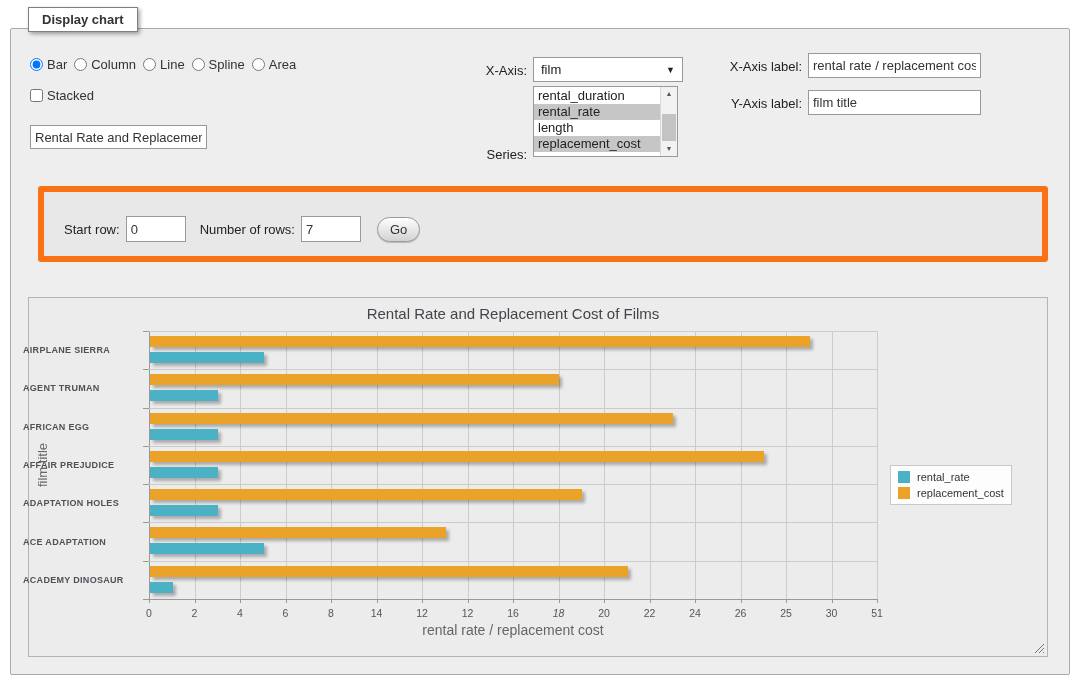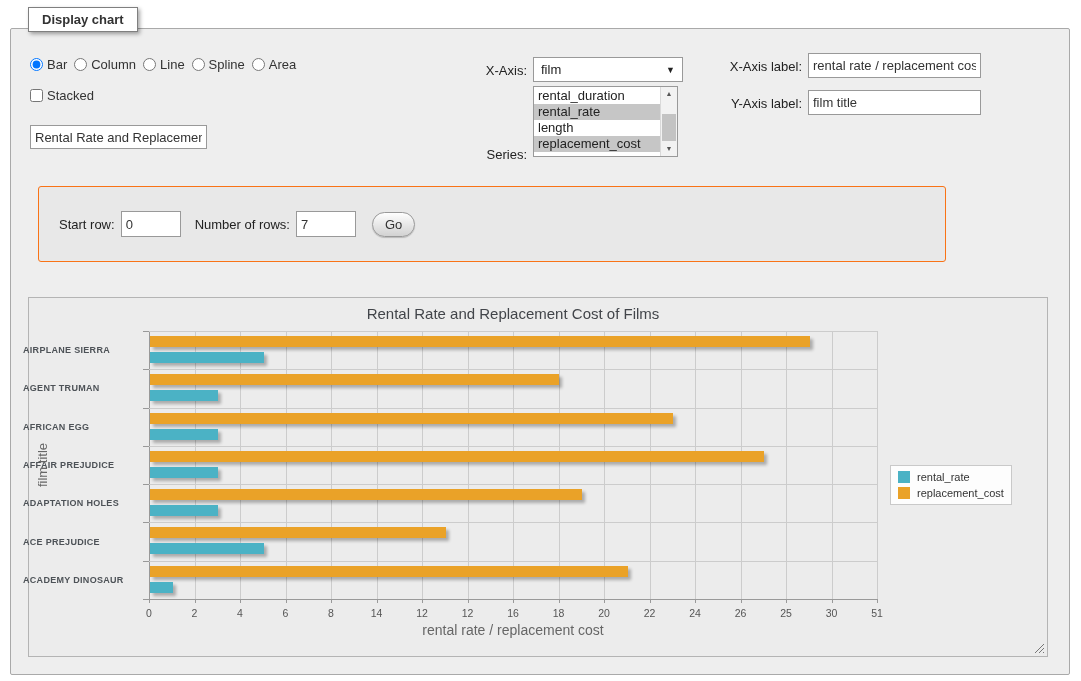--- a/index.html
+++ b/index.html
@@ -45,22 +45,22 @@
   .series-opt.sel { background:#c6c6c6; }
   .listbox-scroll { width:17px; background:#f2f2f2; border-left:1px solid #d9d9d9; position:relative; }
   .scroll-arrow { position:absolute; left:0; width:100%; height:14px; text-align:center;
     font-size:7px; line-height:14px; color:#555; background:#f2f2f2; }
   .scroll-up { top:0; } .scroll-down { bottom:0; }
   .scroll-thumb { position:absolute; left:1px; width:14px; top:27px; height:27px; background:#c3c3c3; }
   .x-input { position:absolute; left:808px; top:53px; width:173px; height:25px; }
   .y-input { position:absolute; left:808px; top:90px; width:173px; height:25px; }
 
   .rows-panel {
-    position:absolute; left:38px; top:186px; width:908px; height:76px;
-    background:#e8e8e8; border:1px solid #f97316; border-radius:3px;
+    position:absolute; left:38px; top:186px; width:1010px; height:76px;
+    background:#e8e8e8; border:6px solid #f97316; border-radius:3px;
   }
   .rows-inner { position:absolute; left:20px; top:24px; display:flex; align-items:center; }
   .rows-inner .lbl { margin-right:6px; color:#222; }
   .rows-inner .txt-input { width:60px; height:26px; margin-right:14px; }
   .go-btn {
     margin-left:2px; border:1px solid #999; border-radius:13px;
     background:linear-gradient(#fefefe,#d2d2d2); padding:4px 12px;
     font-size:13px; color:#333; font-family:"Liberation Sans",sans-serif;
     box-shadow:0 1px 1px rgba(0,0,0,0.2); cursor:pointer;
   }
@@ -175,21 +175,21 @@
     <div class="tickv" style="left: 393px; top: 301px;"></div>
     <div class="xtick-label" style="left: 393px; top: 309px;">12</div>
     <div class="gridv" style="left: 438.5px; top: 33px; height: 268px;"></div>
     <div class="tickv" style="left: 438.5px; top: 301px;"></div>
     <div class="xtick-label" style="left: 438.5px; top: 309px;">12</div>
     <div class="gridv" style="left: 484px; top: 33px; height: 268px;"></div>
     <div class="tickv" style="left: 484px; top: 301px;"></div>
     <div class="xtick-label" style="left: 484px; top: 309px;">16</div>
     <div class="gridv" style="left: 529.5px; top: 33px; height: 268px;"></div>
     <div class="tickv" style="left: 529.5px; top: 301px;"></div>
-    <div class="xtick-label" style="left: 529.5px; top: 309px;">18</div>
+    <div class="xtick-label" style="left: 529.5px; top: 309px; font-style: italic;">18</div>
     <div class="gridv" style="left: 575px; top: 33px; height: 268px;"></div>
     <div class="tickv" style="left: 575px; top: 301px;"></div>
     <div class="xtick-label" style="left: 575px; top: 309px;">20</div>
     <div class="gridv" style="left: 620.5px; top: 33px; height: 268px;"></div>
     <div class="tickv" style="left: 620.5px; top: 301px;"></div>
     <div class="xtick-label" style="left: 620.5px; top: 309px;">22</div>
     <div class="gridv" style="left: 666px; top: 33px; height: 268px;"></div>
     <div class="tickv" style="left: 666px; top: 301px;"></div>
     <div class="xtick-label" style="left: 666px; top: 309px;">24</div>
     <div class="gridv" style="left: 711.5px; top: 33px; height: 268px;"></div>
@@ -228,21 +228,21 @@
     <div class="bar" style="left: 121px; top: 92.2857px; height: 11px; width: 68.0225px; background: rgb(75, 178, 197);"></div>
     <div class="cat-label" style="left: -6px; width: 120px; top: 128.714px;">AFRICAN EGG</div>
     <div class="bar" style="left: 121px; top: 114.571px; height: 11px; width: 523.022px; background: rgb(234, 162, 40);"></div>
     <div class="bar" style="left: 121px; top: 130.571px; height: 11px; width: 68.0225px; background: rgb(75, 178, 197);"></div>
     <div class="cat-label" style="left: -6px; width: 120px; top: 167px;">AFFAIR PREJUDICE</div>
     <div class="bar" style="left: 121px; top: 152.857px; height: 11px; width: 614.022px; background: rgb(234, 162, 40);"></div>
     <div class="bar" style="left: 121px; top: 168.857px; height: 11px; width: 68.0225px; background: rgb(75, 178, 197);"></div>
     <div class="cat-label" style="left: -6px; width: 120px; top: 205.286px;">ADAPTATION HOLES</div>
     <div class="bar" style="left: 121px; top: 191.143px; height: 11px; width: 432.022px; background: rgb(234, 162, 40);"></div>
     <div class="bar" style="left: 121px; top: 207.143px; height: 11px; width: 68.0225px; background: rgb(75, 178, 197);"></div>
-    <div class="cat-label" style="left: -6px; width: 120px; top: 243.571px;">ACE PREJUDICE</div>
+    <div class="cat-label" style="left: -6px; width: 120px; top: 243.571px;">ACE ADAPTATION</div>
     <div class="bar" style="left: 121px; top: 229.429px; height: 11px; width: 295.522px; background: rgb(234, 162, 40);"></div>
     <div class="bar" style="left: 121px; top: 245.429px; height: 11px; width: 113.522px; background: rgb(75, 178, 197);"></div>
     <div class="cat-label" style="left: -6px; width: 120px; top: 281.857px;">ACADEMY DINOSAUR</div>
     <div class="bar" style="left: 121px; top: 267.714px; height: 11px; width: 477.522px; background: rgb(234, 162, 40);"></div>
     <div class="bar" style="left: 121px; top: 283.714px; height: 11px; width: 22.5225px; background: rgb(75, 178, 197);"></div>
     <div class="c-xlabel" style="left: 484px; top: 324px;">rental rate / replacement cost</div>
     <div class="c-ylabel" style="left: 13px; top: 167px;">film title</div>
     <div class="c-legend" style="left: 861px; top: 167px;">
       <div class="c-legend-row">
         <span class="c-swatch" style="background: rgb(75, 178, 197);"></span>

